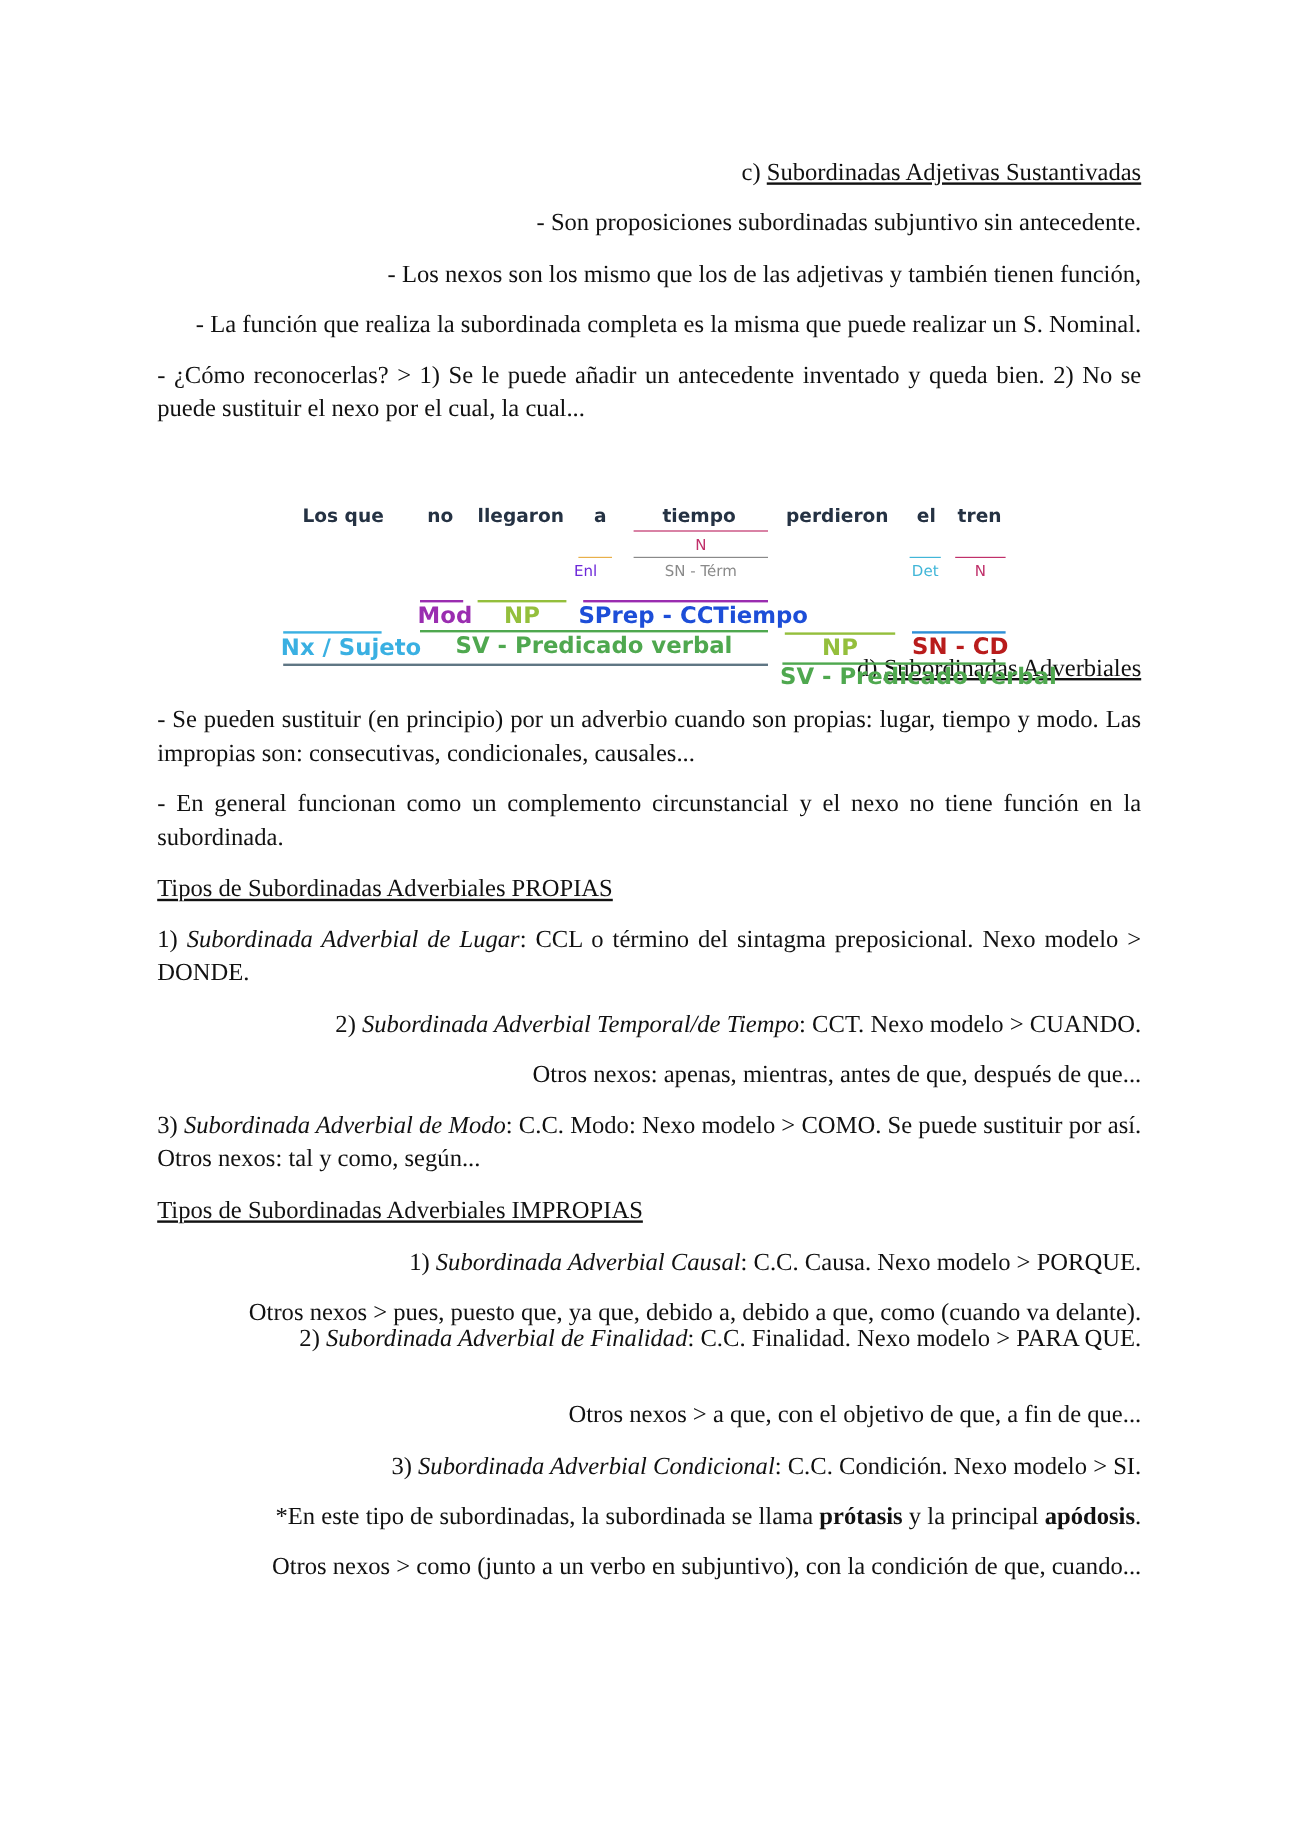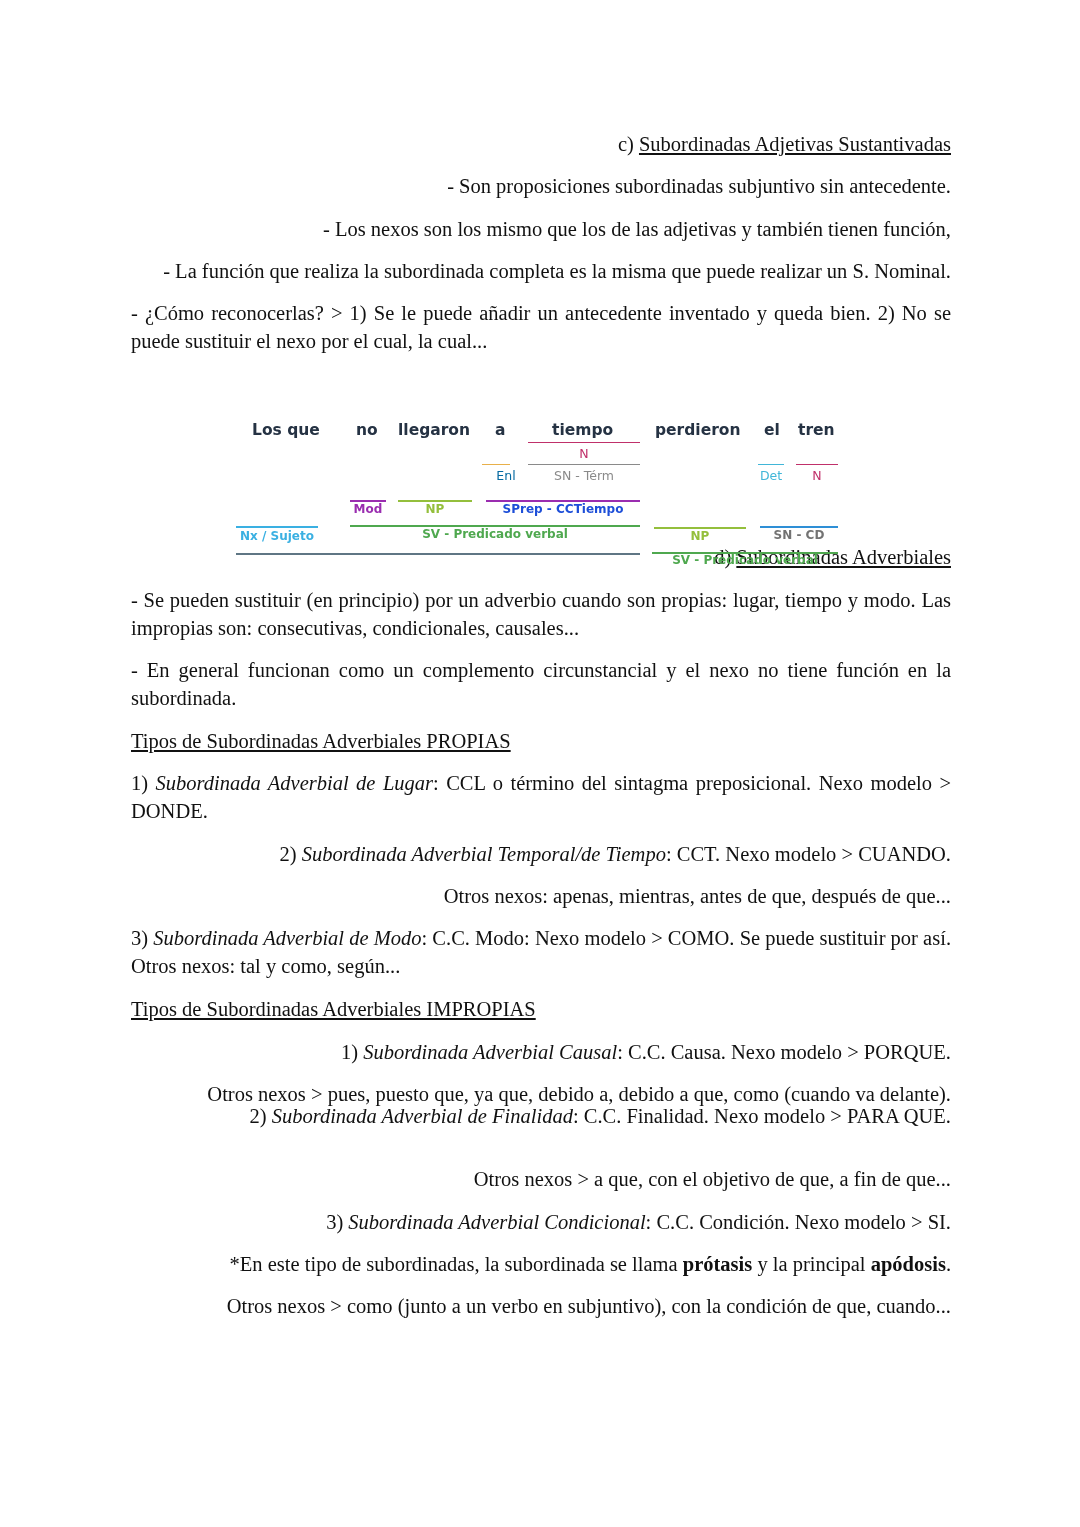--- a/index.html
+++ b/index.html
@@ -11,21 +11,21 @@
   .u { text-decoration: underline; text-underline-offset: 2px; }
   i { }
   b { font-weight: bold; }
 
   
   .diagram { position: absolute; left: 230px; top: 366px; width: 620px; height: 168px;
     font-family: "DejaVu Sans", sans-serif; font-weight: bold; margin-top: 48px; }
   .d { position: absolute; white-space: nowrap; text-align: center; }
   .w { font-size: 15.5px; color: #253243; }
   .sm { font-size: 12.5px; font-weight: normal; }
-  .lb { font-size: 12px; }
+  .lb { font-size: 19px; }
   .ln { position: absolute; height: 2px; }
 </style>
 </head>
 <body>
 
 <div class="page">
 
   <div class="p" style="top:2px"><span>c) </span><span class="u">Subordinadas Adjetivas Sustantivadas</span></div>
   <div class="p" style="top:44px">- Son proposiciones subordinadas subjuntivo sin antecedente.</div>
   <div class="p" style="top:87px">- Los nexos son los mismo que los de las adjetivas y también tienen función,</div>
@@ -60,21 +60,21 @@
   <div class="d w" style="left:265px;top:7px">a</div>
   <div class="d w" style="left:322px;top:7px">tiempo</div>
   <div class="d w" style="left:425px;top:7px">perdieron</div>
   <div class="d w" style="left:534px;top:7px">el</div>
   <div class="d w" style="left:568px;top:7px">tren</div>
 
   <div class="ln" style="left:298px;top:28px;width:112px;height:1px;background:#c0306a"></div>
   <div class="d sm" style="left:298px;top:32px;width:112px;color:#c0306a">N</div>
 
   <div class="ln" style="left:252px;top:50px;width:28px;height:1px;background:#e8b04a"></div>
-  <div class="d sm" style="left:262px;top:54px;width:28px;color:#0369a1">Enl</div>
+  <div class="d sm" style="left:244px;top:54px;width:28px;color:#6d28d9">Enl</div>
   <div class="ln" style="left:298px;top:50px;width:112px;height:1px;background:#8a8a8a"></div>
   <div class="d sm" style="left:298px;top:54px;width:112px;color:#8a8a8a">SN - Térm</div>
   <div class="ln" style="left:528px;top:50px;width:26px;height:1px;background:#41b6d8"></div>
   <div class="d sm" style="left:524px;top:54px;width:34px;color:#41b6d8">Det</div>
   <div class="ln" style="left:566px;top:50px;width:42px;height:1px;background:#c0306a"></div>
   <div class="d sm" style="left:566px;top:54px;width:42px;color:#c0306a">N</div>
 
   <div class="ln" style="left:120px;top:86px;width:36px;background:#9a2db0"></div>
   <div class="d lb" style="left:118px;top:88px;width:40px;color:#9a2db0">Mod</div>
   <div class="ln" style="left:168px;top:86px;width:74px;background:#94bf3c"></div>
@@ -82,18 +82,18 @@
   <div class="ln" style="left:256px;top:86px;width:154px;background:#9a2db0"></div>
   <div class="d lb" style="left:252px;top:88px;width:162px;color:#1d4ed8">SPrep - CCTiempo</div>
 
   <div class="ln" style="left:6px;top:112px;width:82px;background:#3ab0e2"></div>
   <div class="d lb" style="left:4px;top:115px;width:86px;color:#3ab0e2">Nx / Sujeto</div>
   <div class="ln" style="left:120px;top:111px;width:290px;background:#4fa84f"></div>
   <div class="d lb" style="left:120px;top:113px;width:290px;color:#4fa84f">SV - Predicado verbal</div>
   <div class="ln" style="left:424px;top:113px;width:92px;background:#94bf3c"></div>
   <div class="d lb" style="left:424px;top:115px;width:92px;color:#94bf3c">NP</div>
   <div class="ln" style="left:530px;top:112px;width:78px;background:#2e8fd6"></div>
-  <div class="d lb" style="left:530px;top:114px;width:78px;color:#737373">SN - CD</div>
+  <div class="d lb" style="left:530px;top:114px;width:78px;color:#b91c1c">SN - CD</div>
 
   <div class="ln" style="left:6px;top:139px;width:404px;background:#5f7684"></div>
   <div class="ln" style="left:422px;top:138px;width:186px;background:#4fa84f"></div>
   <div class="d lb" style="left:420px;top:139px;width:190px;color:#4fa84f">SV - Predicado verbal</div>
 </div>
 
 </body></html>

